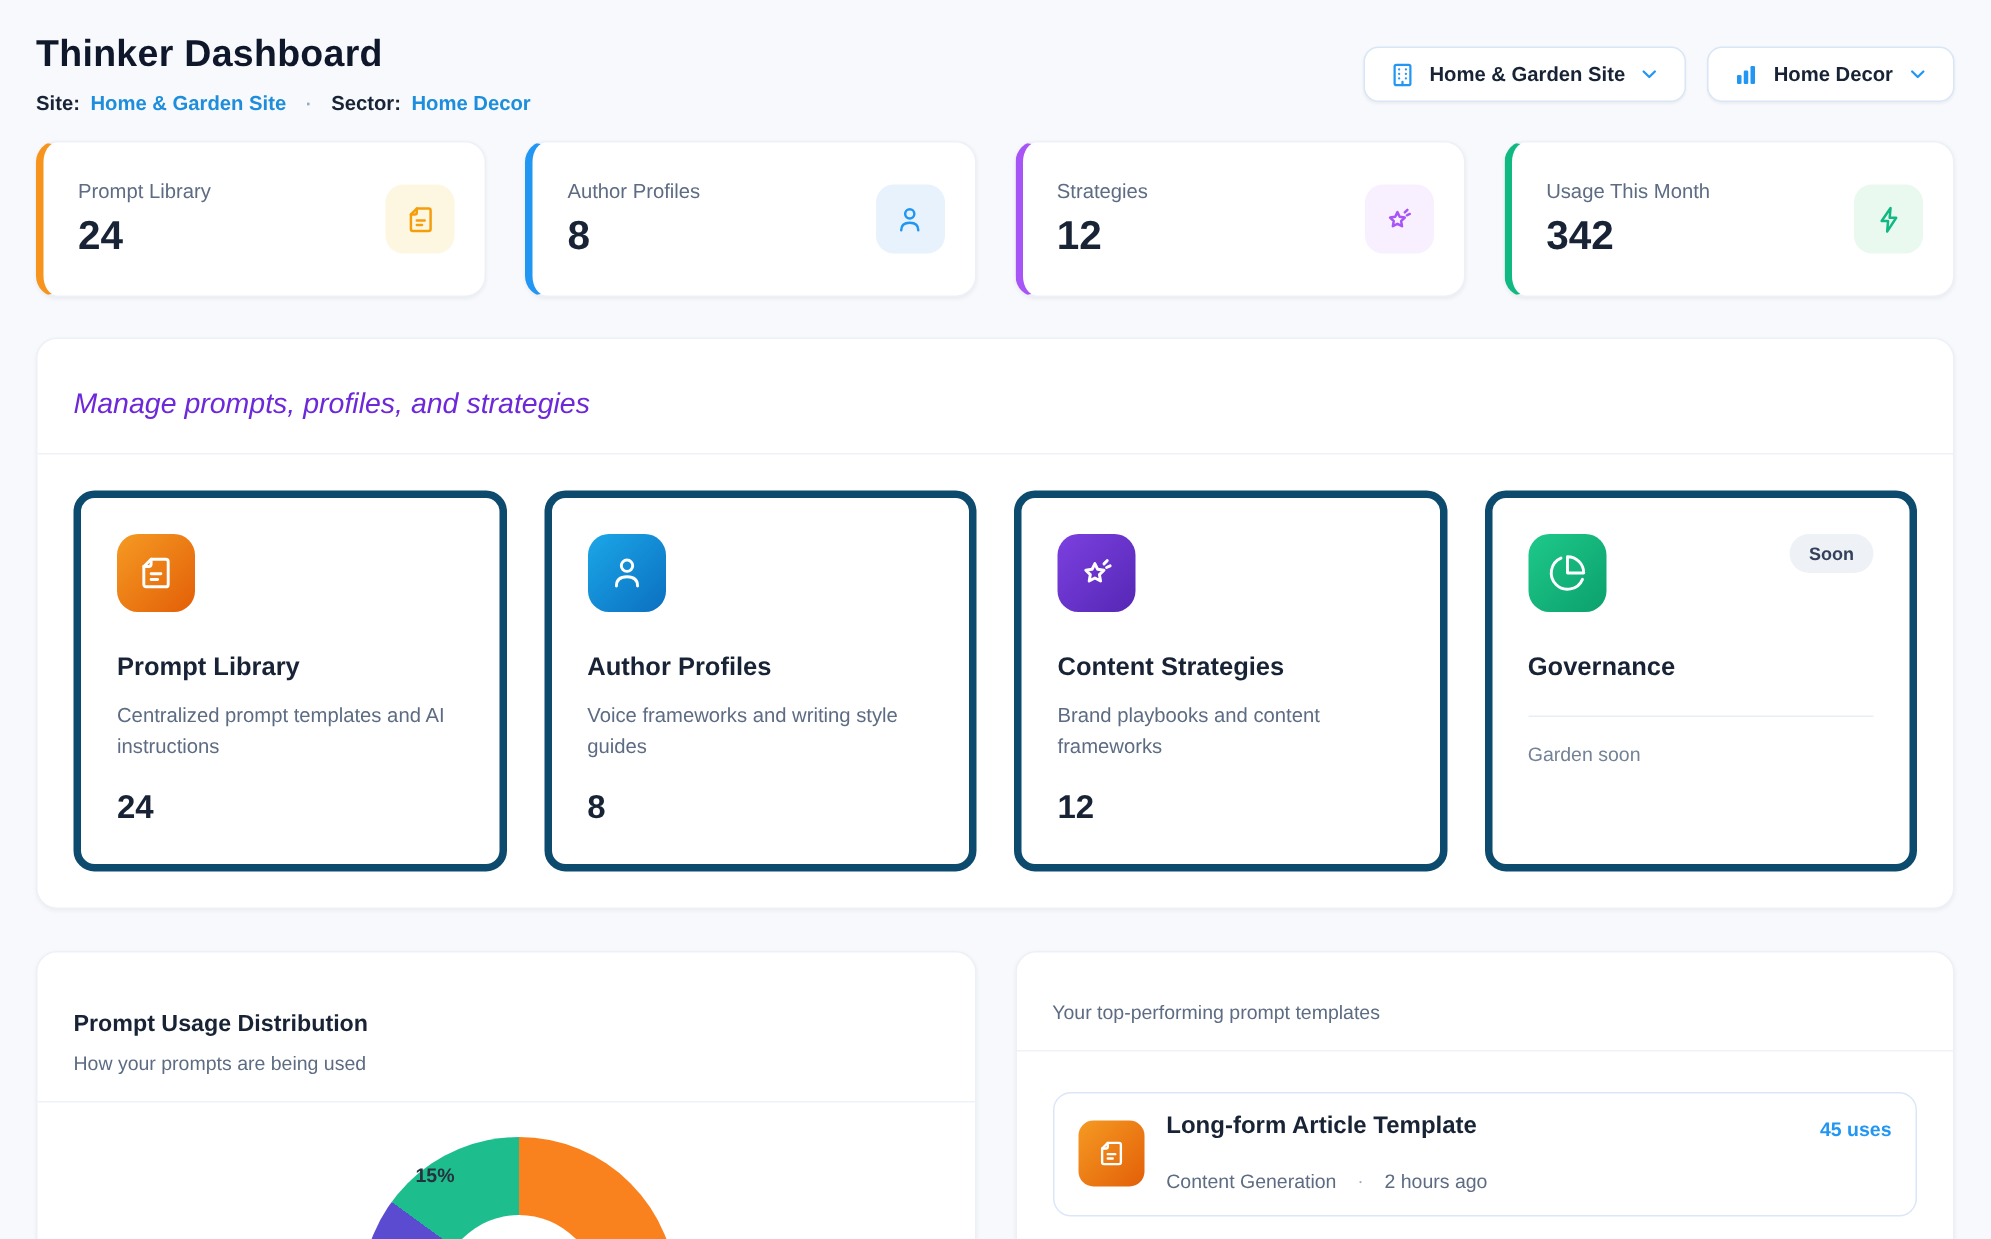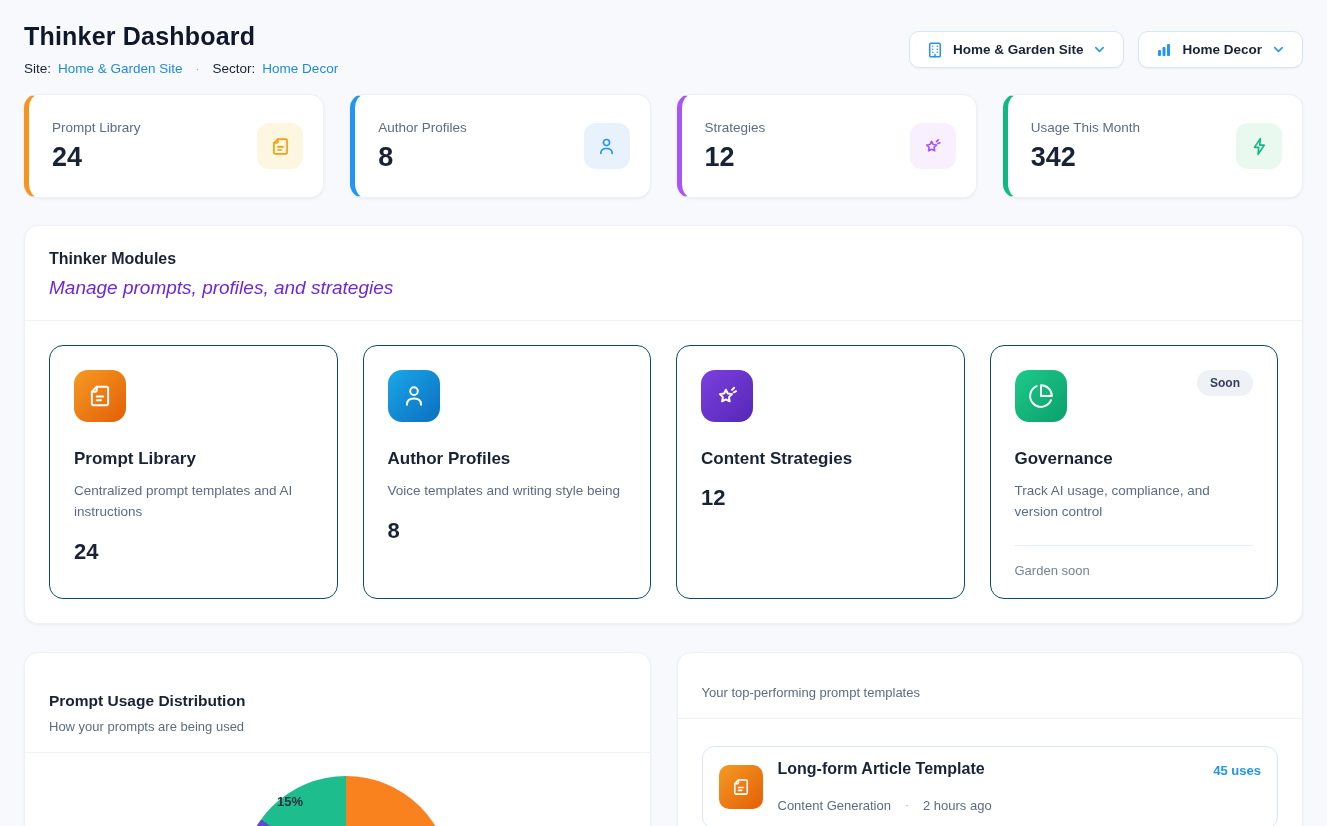--- a/index.html
+++ b/index.html
@@ -3,21 +3,21 @@
 <meta charset="utf-8">
 <style>
   * { margin:0; padding:0; box-sizing:border-box; }
   html,body { width:1327px; height:826px; overflow:hidden; }
   body { font-family:"Liberation Sans","DejaVu Sans",sans-serif; background:#f7f9fc; color:#182335; }
   .page { width:1327px; height:826px; padding:22px 24px; overflow:hidden; }
 
   
   .header { display:flex; justify-content:space-between; align-items:flex-start; }
   .page-title { font-size:25px; font-weight:800; color:#0f172a; letter-spacing:.2px; }
-  .sub-row { margin-top:10px; font-size:13.5px; font-weight:400; color:#182335; display:flex; align-items:center; gap:7px; }
+  .sub-row { margin-top:10px; font-size:13.5px; font-weight:700; color:#182335; display:flex; align-items:center; gap:7px; }
   .sub-link { color:#1e8ddb; cursor:pointer; text-decoration:none; }
   .sub-dot { color:#9aa8bc; font-size:12px; padding:0 6px; }
   .selectors { display:flex; gap:14px; margin-top:9px; }
   .selector-btn { display:flex; align-items:center; gap:9px; height:37px; padding:0 16px;
     background:#fff; border:1px solid #d8e6f7; border-radius:10px; font-size:13.5px; font-weight:700;
     color:#182335; box-shadow:0 1px 2px rgba(16,24,40,.05); cursor:pointer; font-family:inherit; }
   .selector-btn svg { display:block; }
 
   
   .stats { display:grid; grid-template-columns:repeat(4,1fr); gap:26px; margin-top:18px; }
@@ -35,21 +35,21 @@
   .stat-icon.bg-blue   { background:#e8f2fd; color:#2196f3; }
   .stat-icon.bg-purple { background:#f8f0fe; color:#a855f7; }
   .stat-icon.bg-green  { background:#e9f9f0; color:#10b981; }
 
   
   .modules-wrap { margin-top:27px; background:#fff; border:1px solid #edf1f7; border-radius:14px; box-shadow:0 1px 3px rgba(16,24,40,.05); }
   .modules-header { padding:24px 24px 21px; border-bottom:1px solid #eef2f7; }
   .section-title { font-size:16px; font-weight:800; color:#182335; }
   .section-sub { margin-top:9px; font-size:19px; color:#6d28d9;font-style:italic; }
   .modules-grid { padding:24px; display:grid; grid-template-columns:repeat(4,1fr); gap:25px; }
-  .module-card { position:relative; border:1px solid #0c4a6e; border-radius:14px; padding:24px; height:254px; cursor:pointer; background:#fff; }
+  .module-card { position:relative; border:5px solid #0c4a6e; border-radius:14px; padding:24px; height:254px; cursor:pointer; background:#fff; }
   .module-icon { width:52px; height:52px; border-radius:14px; display:flex; align-items:center; justify-content:center; color:#fff; }
   .module-icon.g-orange { background:linear-gradient(135deg,#f59a23,#e35f07); }
   .module-icon.g-blue   { background:linear-gradient(135deg,#1ba7e8,#0b6fc0); }
   .module-icon.g-purple { background:linear-gradient(135deg,#7c40e0,#5527b5); }
   .module-icon.g-green  { background:linear-gradient(135deg,#1ec98a,#0ba06d); }
   .module-title { margin-top:27px; font-size:17px; font-weight:800; color:#182335; }
   .module-desc { margin-top:12px; font-size:13.5px; color:#5d6c83; line-height:1.55; max-width:240px; }
   .module-count { margin-top:16px; font-size:22px; font-weight:800; color:#182335; }
   .soon-badge { position:absolute; top:24px; right:24px; background:#eef2f7; color:#33415c; font-size:12px; font-weight:700; padding:6px 13px; border-radius:999px; }
   .module-divider { margin-top:22px; border:none; border-top:1px solid #e8eef5; }
@@ -176,21 +176,20 @@
       <div class="stat-icon bg-green">
         <svg width="21" height="21" viewBox="0 0 24 24" fill="none" stroke="currentColor" stroke-width="1.9" stroke-linecap="round" stroke-linejoin="round">
             <path d="M13 3L6.2 13h4.9l-.7 8 6.9-10.5h-5z"></path>
           </svg>
       </div>
     </div>
   </div>
 
   <div class="modules-wrap">
     <div class="modules-header">
-      <div class="section-title">Thinker Modules</div>
       <div class="section-sub">Manage prompts, profiles, and strategies</div>
     </div>
     <div class="modules-grid">
 
       <div class="module-card">
         <div class="module-icon g-orange">
           <svg width="26" height="26" viewBox="0 0 24 24" fill="none" stroke="currentColor" stroke-width="1.8" stroke-linecap="round" stroke-linejoin="round">
               <path d="M9 3.5h9A1.5 1.5 0 0 1 19.5 5v14a1.5 1.5 0 0 1-1.5 1.5H6A1.5 1.5 0 0 1 4.5 19V8z"></path>
               <path d="M9 3.5V6.5A1.5 1.5 0 0 1 7.5 8H4.5"></path>
               <path d="M9 12.5h6M9 16h4"></path>
@@ -202,45 +201,45 @@
       </div>
 
       <div class="module-card">
         <div class="module-icon g-blue">
           <svg width="26" height="26" viewBox="0 0 24 24" fill="none" stroke="currentColor" stroke-width="1.8" stroke-linecap="round" stroke-linejoin="round">
               <circle cx="12" cy="7.5" r="3.5"></circle>
               <path d="M5.5 20c0-4 2.7-5.7 6.5-5.7s6.5 1.7 6.5 5.7"></path>
             </svg>
         </div>
         <div class="module-title">Author Profiles</div>
-        <div class="module-desc">Voice templates and writing style being</div>
+        <div class="module-desc">Voice frameworks and writing style guides</div>
         <div class="module-count">8</div>
       </div>
 
       <div class="module-card">
         <div class="module-icon g-purple">
           <svg width="26" height="26" viewBox="0 0 24 24" fill="none" stroke="currentColor" stroke-width="1.8" stroke-linecap="round" stroke-linejoin="round">
               <path d="M11 6.2l1.7 3.5 3.9.6-2.8 2.7.7 3.9-3.5-1.8-3.5 1.8.7-3.9-2.8-2.7 3.9-.6z"></path>
               <path d="M16.6 6.4l2-2M18.2 8.6l2.2-1"></path>
             </svg>
         </div>
         <div class="module-title">Content Strategies</div>
+        <div class="module-desc">Brand playbooks and content frameworks</div>
         <div class="module-count">12</div>
       </div>
 
       <div class="module-card">
         <span class="soon-badge">Soon</span>
         <div class="module-icon g-green">
           <svg width="26" height="26" viewBox="0 0 24 24" fill="none" stroke="currentColor" stroke-width="1.8" stroke-linecap="round" stroke-linejoin="round">
               <path d="M21.21 15.89A10 10 0 1 1 8 2.83"></path>
               <path d="M22 12A10 10 0 0 0 12 2v10z"></path>
             </svg>
         </div>
         <div class="module-title">Governance</div>
-        <div class="module-desc">Track AI usage, compliance, and version control</div>
         <hr class="module-divider">
         <div class="coming-soon">Garden soon</div>
       </div>
 
     </div>
   </div>
 
   <div class="bottom-grid">
 
     <div class="panel">

